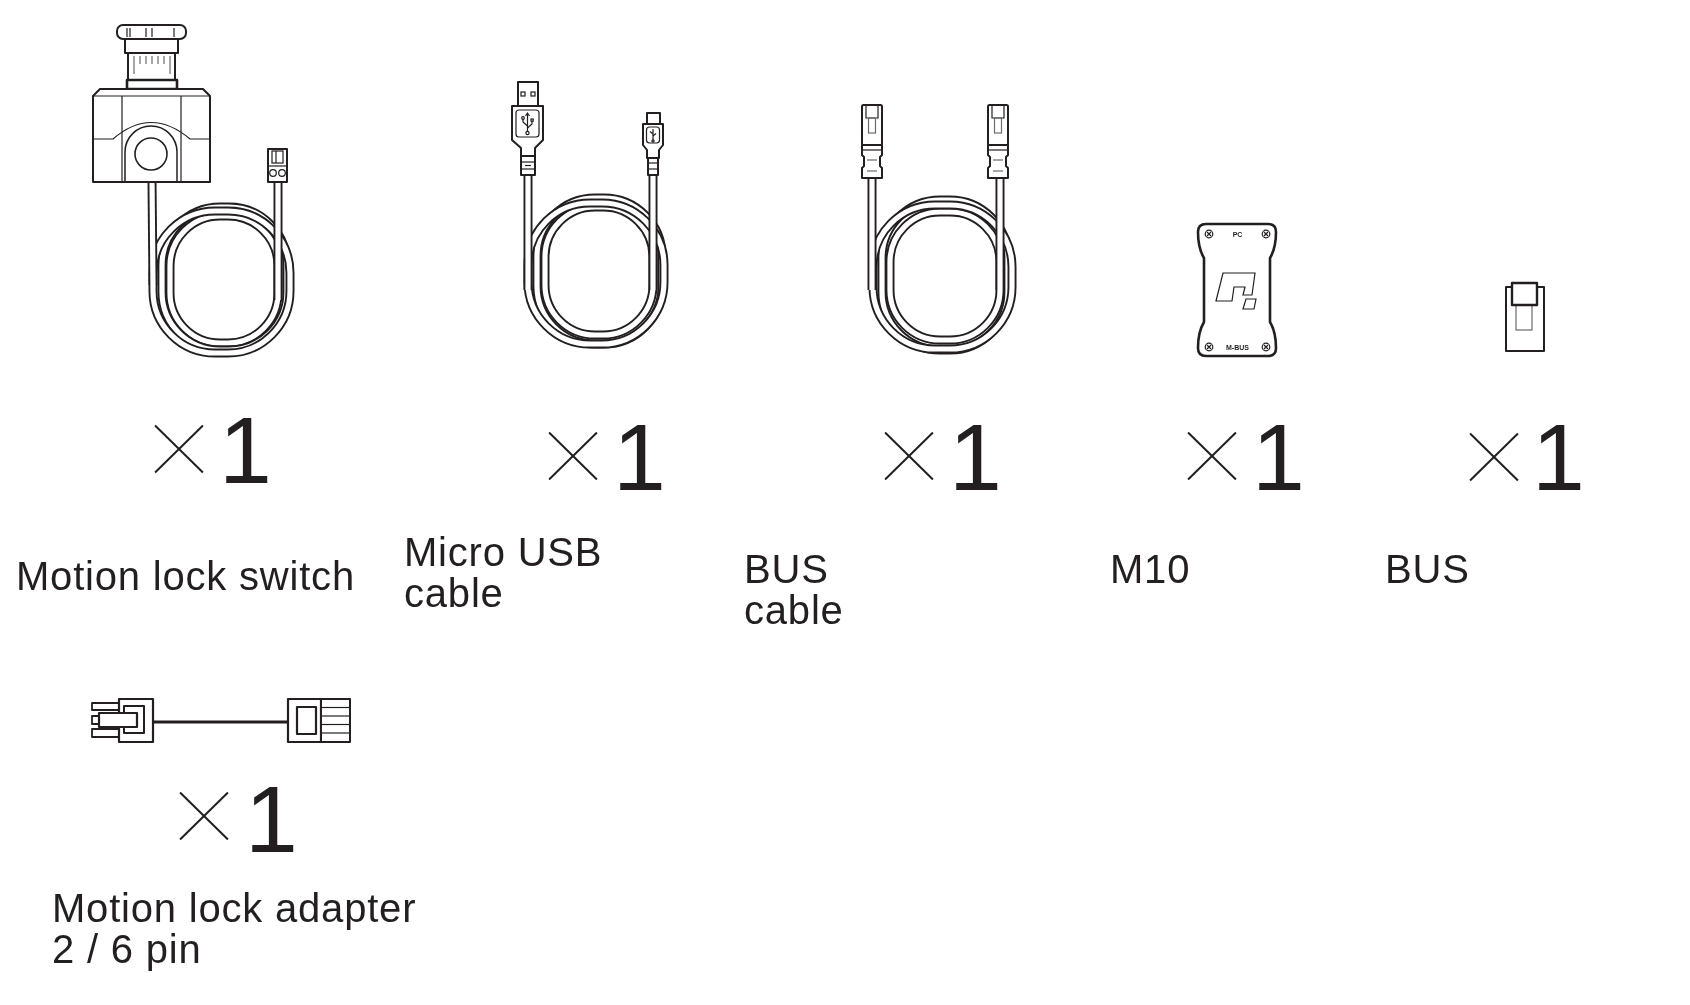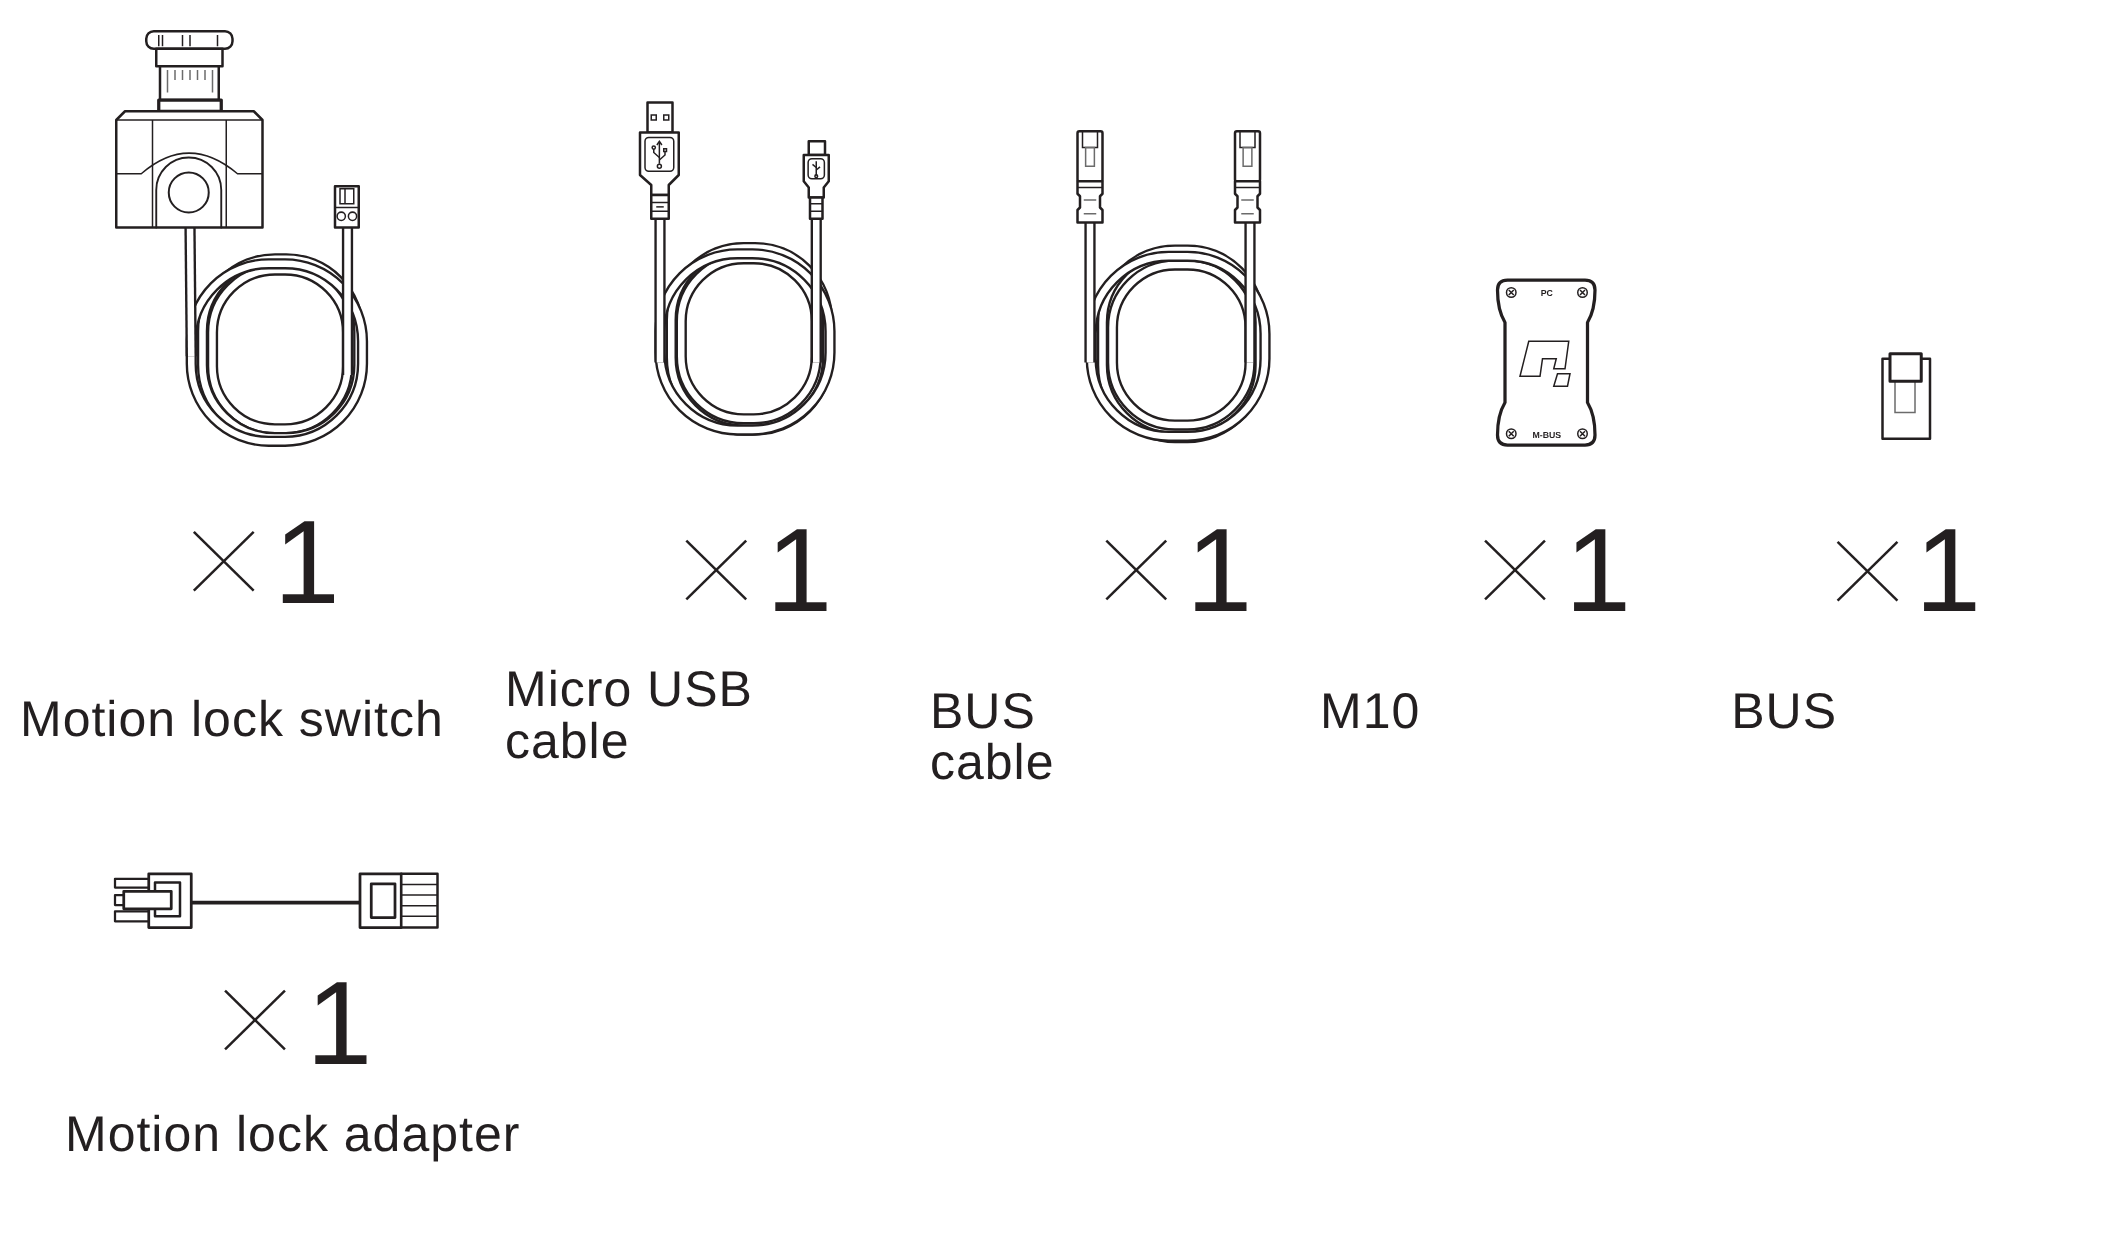--- a/index.html
+++ b/index.html
@@ -227,21 +227,21 @@
       </g>
       <text class="ctrl-text" x="1237.5" y="237" text-anchor="middle">PC</text>
       <text class="ctrl-text" x="1237.5" y="350" text-anchor="middle">M-BUS</text>
       <g>
         <path class="thin" d="M1216,301 L1223,273 L1255,273 L1252,295 L1243,295 L1245,287 L1234,287 L1232,301 Z"></path>
         <path class="thin" d="M1246,299 L1256,299 L1254,309 L1243,309 Z"></path>
       </g>
     </svg>
     <span class="qty-symbol" style="left:1188px;top:432px">×</span>
     <span class="qty-count" style="left:1252px;top:410px">1</span>
-    <div class="label" style="left:1056px;top:549px;width:400px">
+    <div class="label" style="left:1110px;top:549px;width:400px">
       <span>M10</span>
     </div>
   </div>
 
   <div>
     <svg class="device" style="left:1500px;top:278px" width="50" height="80" viewBox="1500 278 50 80">
       <rect class="ln" x="1506" y="287" width="38" height="64"></rect>
       <rect class="faint" x="1516" y="305" width="16" height="25" style="fill:#fff"></rect>
       <rect class="ln" x="1512" y="283" width="25" height="22" style="stroke-width:2.4"></rect>
     </svg>
@@ -269,16 +269,17 @@
       <rect class="ln" x="321" y="699" width="29" height="43" style="stroke-width:2"></rect>
       <line class="thin" x1="321" y1="707.5" x2="350" y2="707.5"></line>
       <line class="thin" x1="321" y1="716" x2="350" y2="716"></line>
       <line class="thin" x1="321" y1="724.5" x2="350" y2="724.5"></line>
       <line class="thin" x1="321" y1="733" x2="350" y2="733"></line>
     </svg>
     <span class="qty-symbol" style="left:180px;top:792px">×</span>
     <span class="qty-count" style="left:245px;top:772px">1</span>
     <div class="label" style="left:52px;top:888px;width:400px">
       <span>Motion lock adapter</span>
+      <span>2 / 6 pin</span>
     </div>
   </div>
 
 </div>
 
 </body></html>

